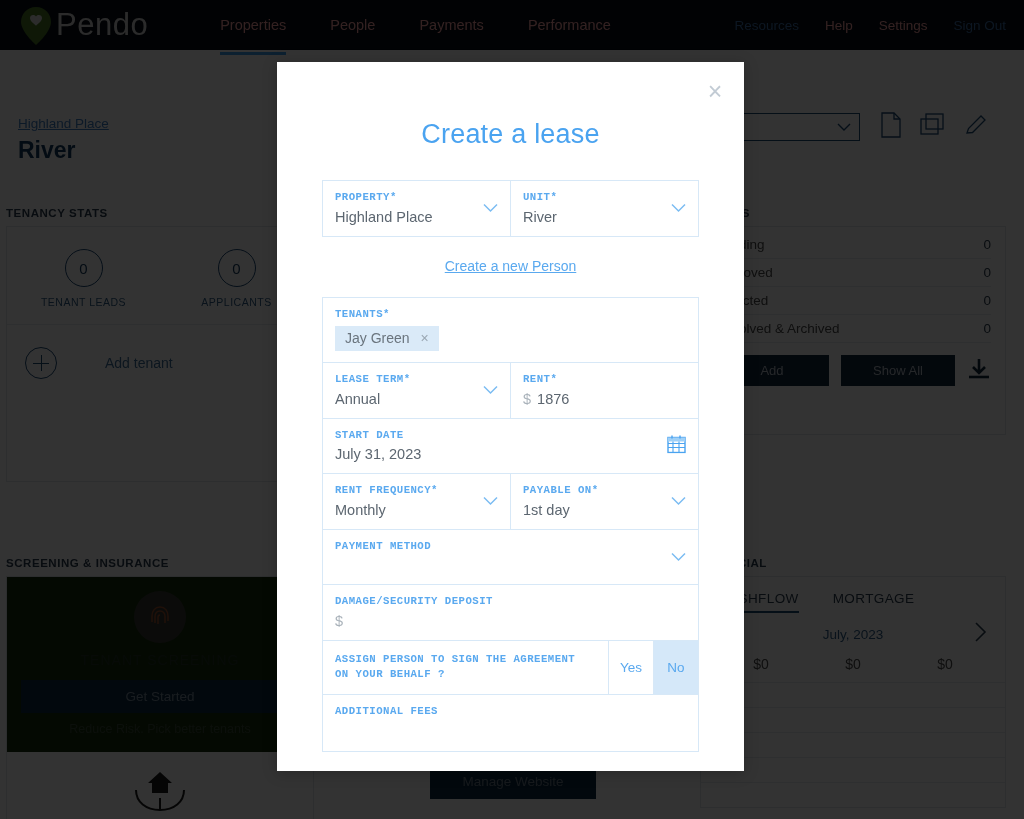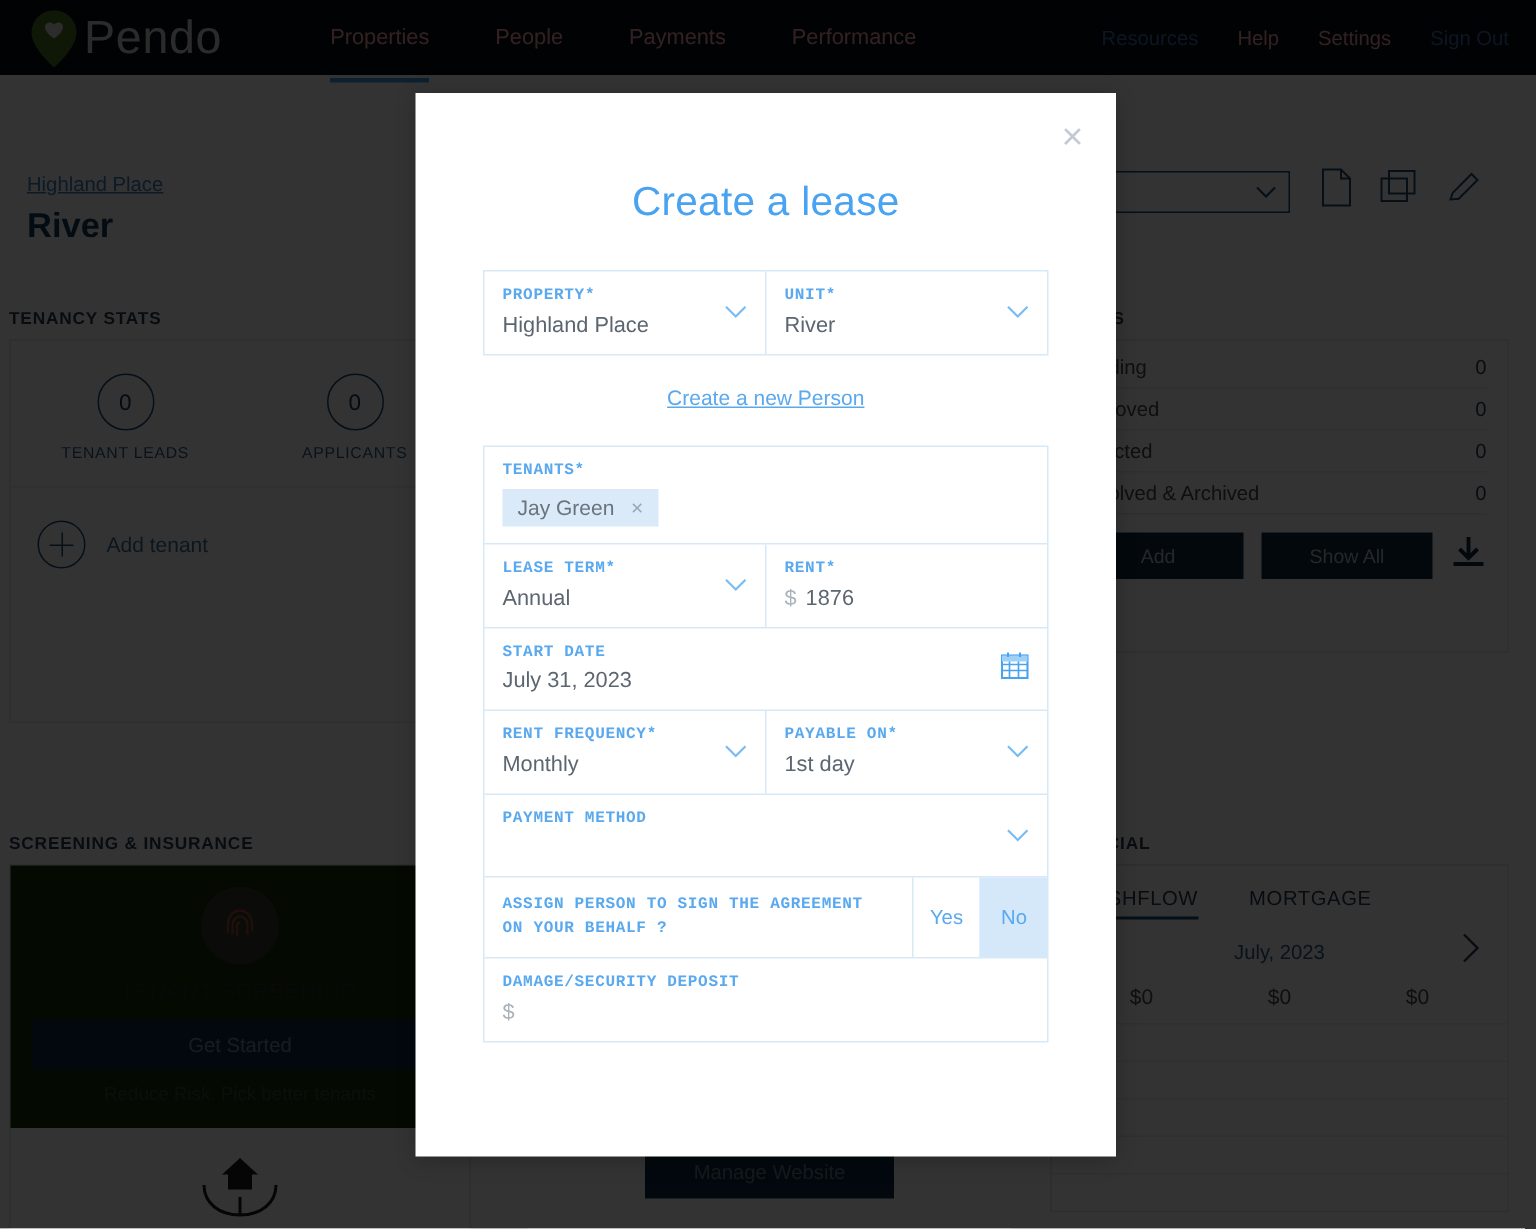--- a/index.html
+++ b/index.html
@@ -48,21 +48,21 @@
   .card { border: 1px solid #dfe4ea; background: #fff; }
   .stat-row { display:flex; padding: 22px 0 16px; }
   .stat { flex: 1; text-align: center; }
   .stat-circle {
     width: 38px; height: 38px; border-radius: 50%; border: 1.6px solid #1d4a76;
     margin: 0 auto 9px; display:flex; align-items:center; justify-content:center;
     color:#12395e; font-size: 15px;
   }
   .stat-label { color:#2f5d86; font-size: 10.5px; letter-spacing:.5px; }
   .card-div { height:1px; background:#e6eaee; }
-  .add-row { display:flex; align-items:center; padding: 22px 18px; }
+  .add-row { display:flex; align-items:center; padding: 22px 18px; gap: 34px; }
   .plus-circle { width:32px;height:32px;border-radius:50%;border:1.5px solid #1d4a76; position:relative; }
   .plus-circle::before,.plus-circle::after{content:"";position:absolute;background:#1d4a76;}
   .plus-circle::before{left:7px;right:7px;top:14.5px;height:1.6px;}
   .plus-circle::after{top:7px;bottom:7px;left:14.5px;width:1.6px;}
   .add-text { margin-left:14px; color:#3f6f99; font-size:14px; }
 
   .select-box {
     height: 28px; border:1px solid #1d4a76; display:flex; align-items:center; justify-content:flex-end;
     padding-right:8px; width: 160px;
   }
@@ -461,36 +461,42 @@
             <div class="fvalue">&nbsp;</div>
             <span class="chev">
               <svg width="15" height="9" viewBox="0 0 15 9">
                   <path d="M1 1 L7.5 7.5 L14 1" fill="none" stroke="#7bbcf2" stroke-width="1.5"></path>
                 </svg>
             </span>
           </div>
         </div>
 
         <div class="frow">
+          <div class="fcell">
+            <div class="flabel"><span>DAMAGE/SECURITY DEPOSIT</span></div>
+            <div class="fvalue"><span class="cur">$</span><span></span></div>
+          </div>
+        </div>
+
+        <div class="frow">
           <div class="fcell cell-tall" style="padding-top:11px;">
             <div class="flabel">ASSIGN PERSON TO SIGN THE AGREEMENT</div>
             <div class="flabel">ON YOUR BEHALF ?</div>
           </div>
           <div class="yn">
             <div class="yn-opt">Yes</div>
             <div class="yn-opt sel">No</div>
           </div>
         </div>
 
         <div class="frow">
-          <div class="fcell">
-            <div class="flabel"><span>DAMAGE/SECURITY DEPOSIT</span></div>
-            <div class="fvalue"><span class="cur">$</span><span></span></div>
-          </div>
-        </div>
-
+          <div class="fcell cell-xtall">
+            <div class="flabel"><span>ADDITIONAL FEES</span></div>
+            <div class="fvalue">&nbsp;</div>
+          </div>
+        </div>
 
       </div>
 
     </div>
   </div>
 
 </div>
 
 </body></html>

